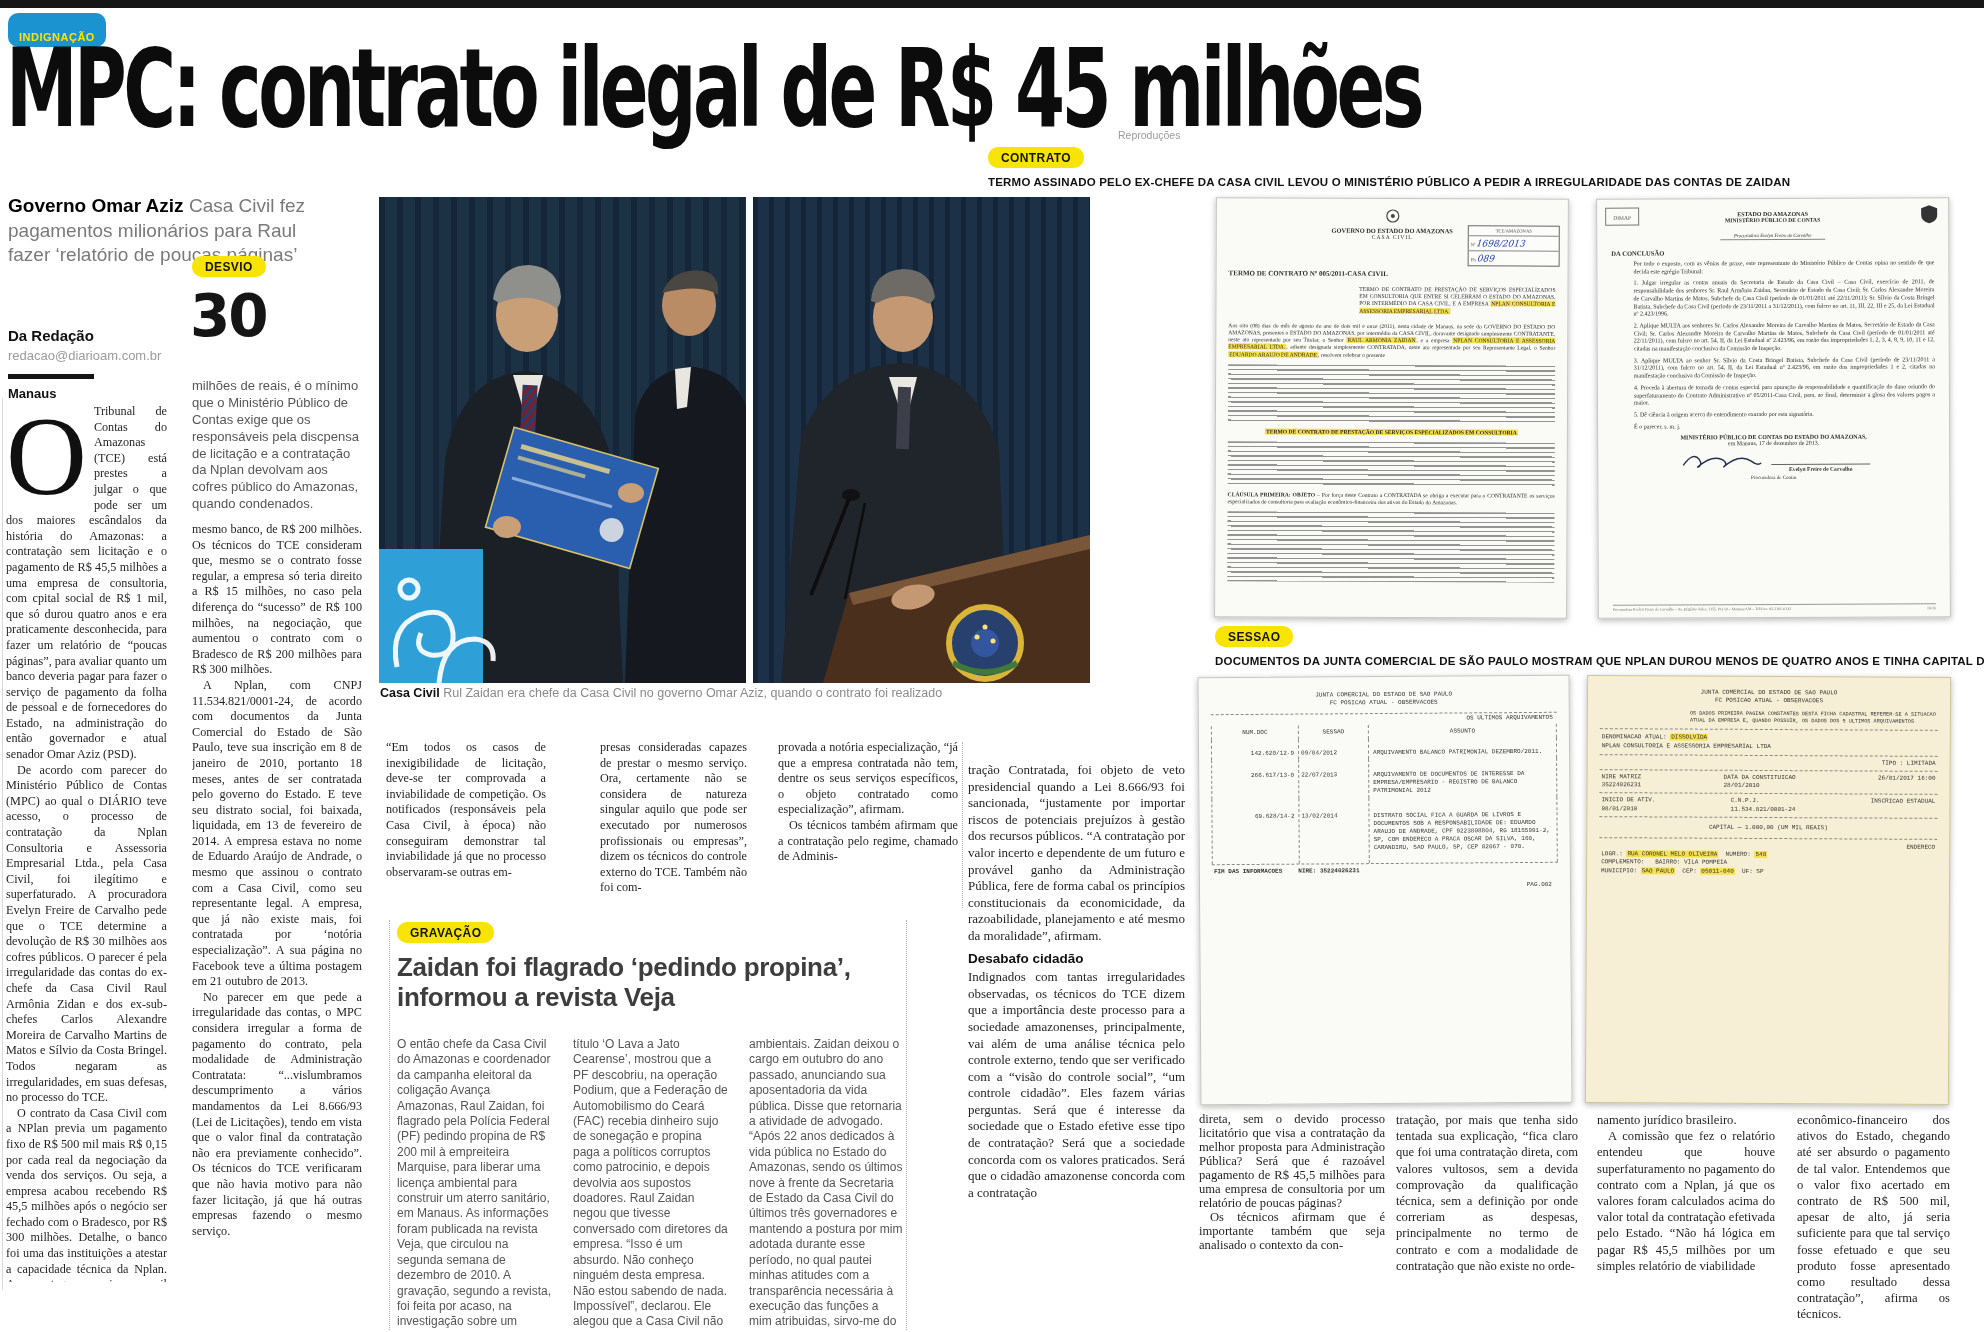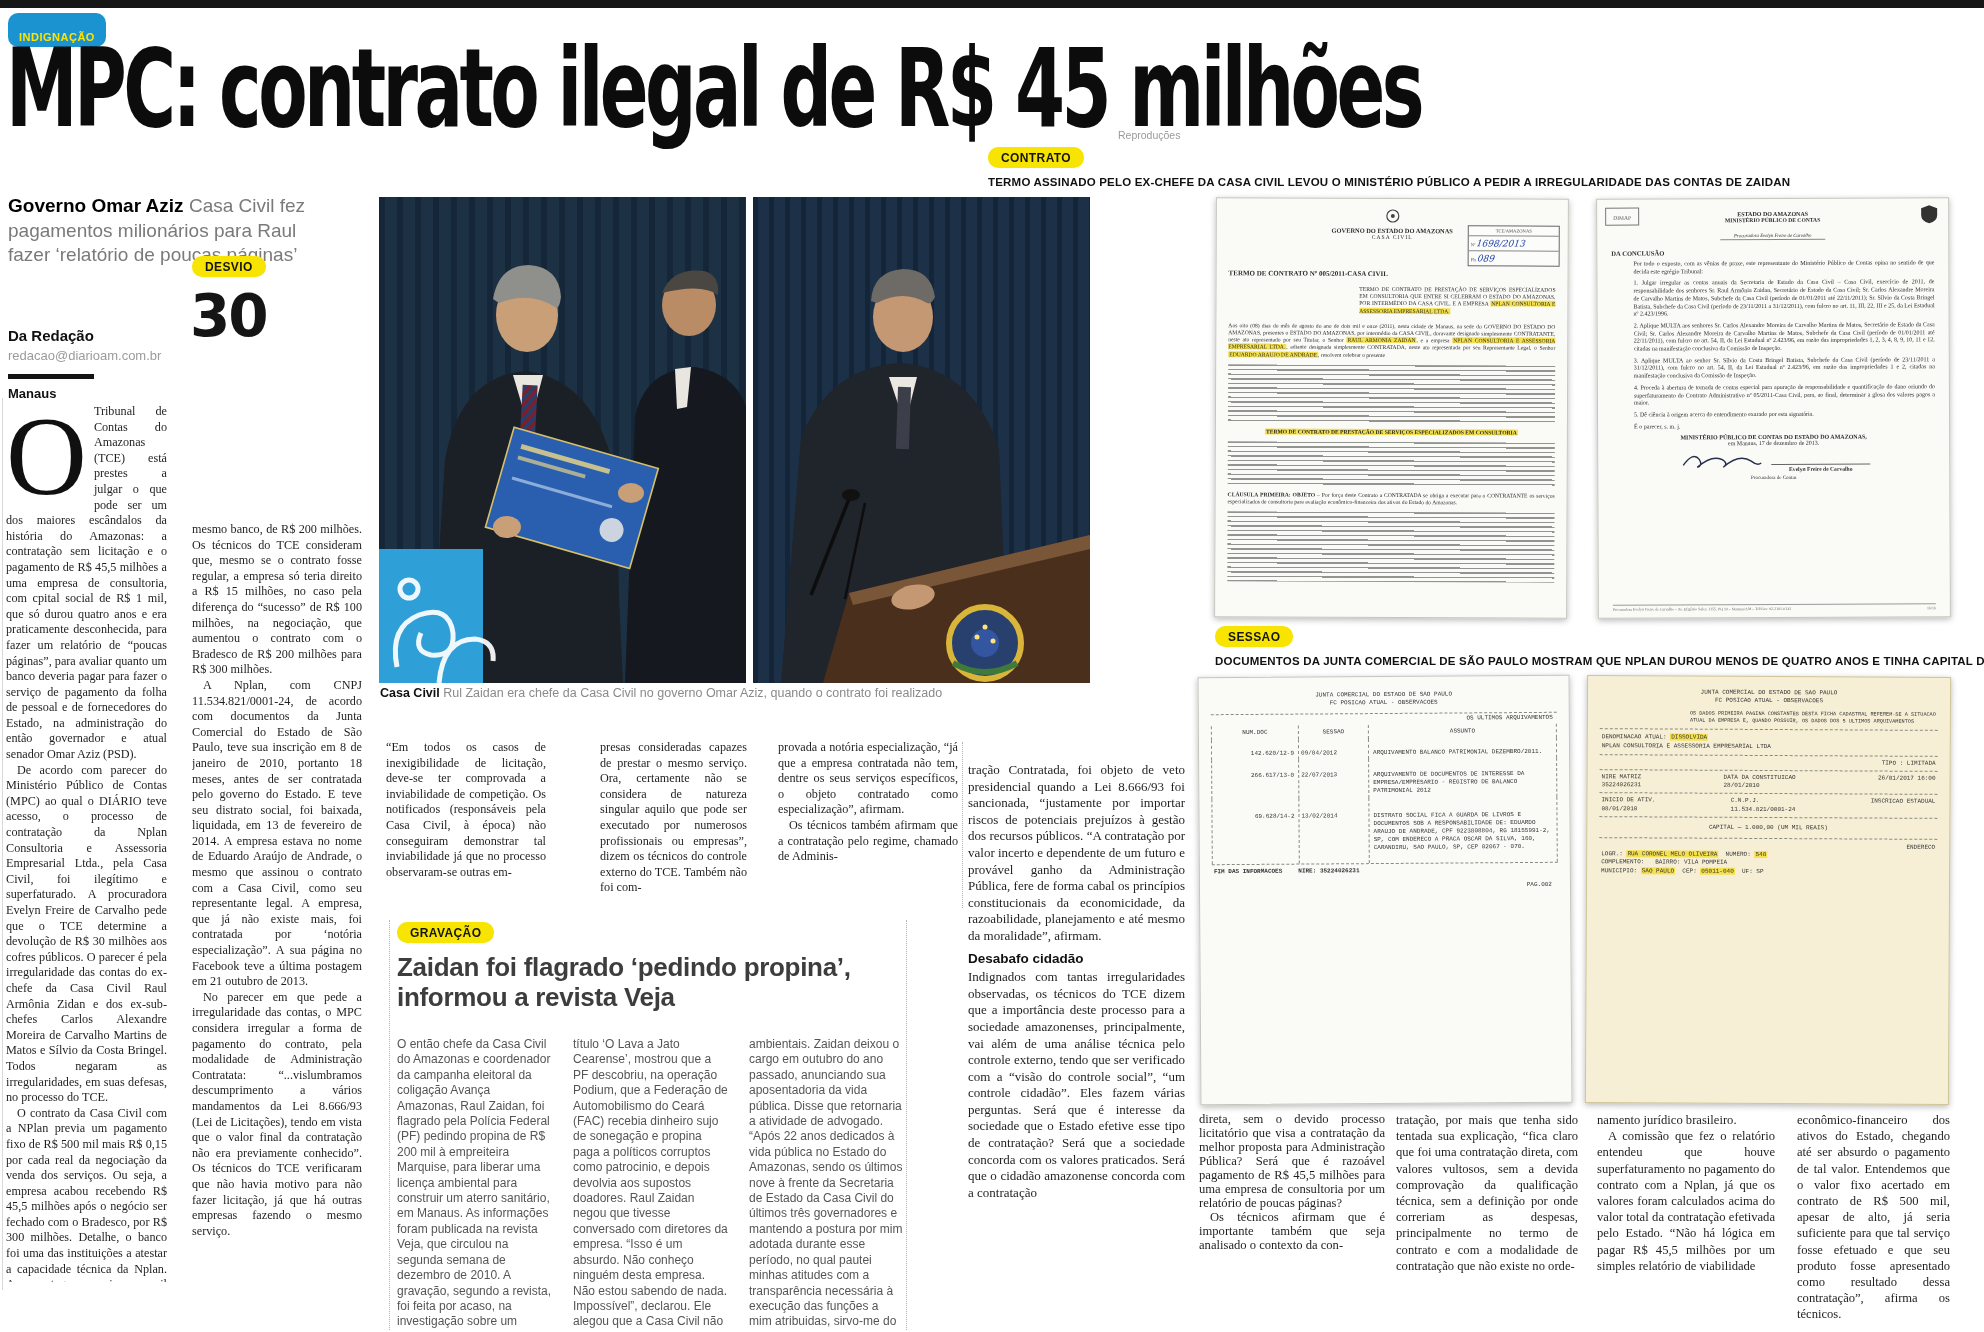--- a/index.html
+++ b/index.html
@@ -110,20 +110,21 @@
   <div class="vdot" style="left:962px;top:742px;height:166px"></div>
 
   <div class="jcol" style="left:6px;top:404px;width:161px;height:878px">
     <p><span class="dropcap">O</span><span>Tribunal de Contas do Amazonas (TCE) está prestes a julgar o que pode ser um dos maiores escândalos da história do Amazonas: a contratação sem licitação e o pagamento de R$ 45,5 milhões a uma empresa de consultoria, com cpital social de R$ 1 mil, que só durou quatro anos e era praticamente desconhecida, para fazer um relatório de “poucas páginas”, para avaliar quanto um banco deveria pagar para fazer o serviço de pagamento da folha de pessoal e de fornecedores do Estado, na administração do então governador e atual senador Omar Aziz (PSD).</span></p>
     <p class="ind">De acordo com parecer do Ministério Público de Contas (MPC) ao qual o DIÁRIO teve acesso, o processo de contratação da Nplan Consultoria e Assessoria Empresarial Ltda., pela Casa Civil, foi ilegítimo e superfaturado. A procuradora Evelyn Freire de Carvalho pede que o TCE determine a devolução de R$ 30 milhões aos cofres públicos. O parecer é pela irregularidade das contas do ex-chefe da Casa Civil Raul Armônia Zidan e dos ex-sub-chefes Carlos Alexandre Moreira de Carvalho Martins de Matos e Sílvio da Costa Bringel. Todos negaram as irregularidades, em suas defesas, no processo do TCE.</p>
     <p class="ind">O contrato da Casa Civil com a NPlan previa um pagamento fixo de R$ 500 mil mais R$ 0,15 por cada real da negociação da venda dos serviços. Ou seja, a empresa acabou recebendo R$ 45,5 milhões após o negócio ser fechado com o Bradesco, por R$ 300 milhões. Detalhe, o banco foi uma das instituições a atestar a capacidade técnica da Nplan. A reportagem enviou e-mail para o banco, mas não obteve resposta. E já havia um contrato com o</p>
   </div>
 
   <span class="abs pill-yellow desvio-pill">DESVIO</span>
   <div class="abs desvio-num">30</div>
+  <div class="abs desvio-fact">milhões de reais, é o mínimo que o Ministério Público de Contas exige que os responsáveis pela discpensa de licitação e a contratação da Nplan devolvam aos cofres público do Amazonas, quando condenados.</div>
 
   <div class="jcol" style="left:192px;top:522px;width:170px;height:772px">
     <p>mesmo banco, de R$ 200 milhões. Os técnicos do TCE consideram que, mesmo se o contrato fosse regular, a empresa só teria direito a R$ 15 milhões, no caso pela diferença do “sucesso” de R$ 100 milhões, na negociação, que aumentou o contrato com o Bradesco de R$ 200 milhões para R$ 300 milhões.</p>
     <p class="ind">A Nplan, com CNPJ 11.534.821/0001-24, de acordo com documentos da Junta Comercial do Estado de São Paulo, teve sua inscrição em 8 de janeiro de 2010, portanto 18 meses, antes de ser contratada pelo governo do Estado. E teve seu distrato social, foi baixada, liquidada, em 13 de fevereiro de 2014. A empresa estava no nome de Eduardo Araújo de Andrade, o mesmo que assinou o contrato com a Casa Civil, como seu representante legal. A empresa, que já não existe mais, foi contratada por ‘notória especialização”. A sua página no Facebook teve a última postagem em 21 outubro de 2013.</p>
     <p class="ind">No parecer em que pede a irregularidade das contas, o MPC considera irregular a forma de pagamento do contrato, pela modalidade de Administração Contratata: “...vislumbramos descumprimento a vários mandamentos da Lei 8.666/93 (Lei de Licitações), tendo em vista que o valor final da contratação não era previamente conhecido”. Os técnicos do TCE verificaram que não havia motivo para não fazer licitação, já que há outras empresas fazendo o mesmo serviço.</p>
   </div>
 
   <figure class="photo" style="left:379px;top:197px;width:367px;height:486px">
     <svg width="367" height="486" viewBox="0 0 367 486" aria-hidden="true">
       <defs>

